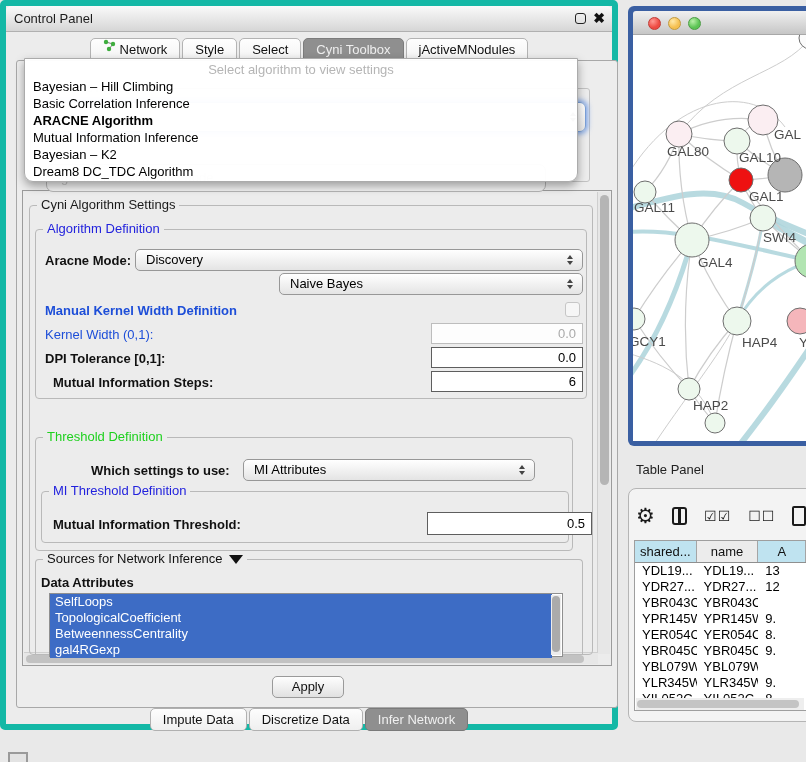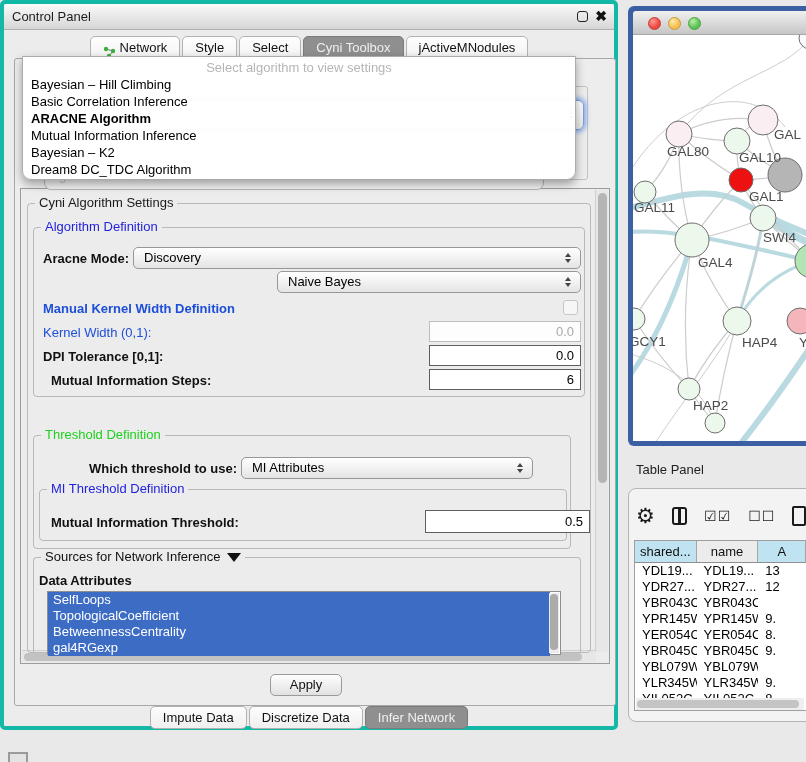--- a/index.html
+++ b/index.html
@@ -5,33 +5,33 @@
   * { box-sizing: border-box; margin: 0; padding: 0; }
   html,body { width:806px; height:762px; }
   body {
     position:relative; overflow:hidden; background:#e9e9e9;
     font-family:"Liberation Sans", sans-serif; font-size:13px; color:#1a1a1a;
   }
   .abs { position:absolute; }
 
   
   #cpanel { left:0; top:6; width:618px; height:730px; background:#ececec;
-            border:4px solid #14b8a6; border-radius:5px; }
+            border:6px solid #14b8a6; border-radius:5px; }
   #cp-titlebar { left:0; top:0; width:100%; height:26px;
     background:linear-gradient(#fafafa,#d6d6d6); border-bottom:1px solid #b0b0b0;
     border-radius:5px 5px 0 0; }
   #cp-title { left:8px; top:0; line-height:26px; color:#1c1c1c; }
   #cp-float { right:26px; top:7px; width:11px; height:11px; border:1.6px solid #222; border-radius:3px; }
   #cp-close { right:7px; top:4px; font-weight:bold; font-size:14px; color:#111; }
 
   
   #top-tabs { left:0; top:32px; width:100%; height:26px; display:flex; justify-content:center; }
   .tab { height:24px; line-height:22px; padding:0 12px; background:linear-gradient(#fefefe,#f3f3f3);
          border:1px solid #b3b3b3; border-radius:5px 5px 0 0; margin:0 1px; color:#111;
-         display:flex; align-items:flex-end; gap:4px; }
+         display:flex; align-items:flex-start; gap:4px; }
   .tab.sel { background:#8f8f8f; color:#efefef; border-color:#7c7c7c; }
 
   
   #content { left:10px; top:54px; width:602px; height:648px; border:1px solid #a8a8a8;
              background:#ededed; border-radius:3px; }
 
   
   #ghost-group { left:24px; top:82px; width:560px; height:94px; border:1px solid #c3c3c3; border-radius:3px; z-index:1;}
   #ghost-title { left:30px; top:74px; color:#cfcfcf; background:#ededed; padding:0 3px; z-index:1; }
   #ghost-combo { left:40px; top:96px; width:540px; height:30px; border:1px solid #7aa0d8; border-radius:6px;
@@ -220,21 +220,21 @@
     <span class="flabel" style="left:22px;top:160px;">DPI Tolerance [0,1]:</span>
     <input class="numfield" style="left: 408px; top: 156px; width: 152px; height: 21px;" value="0.0">
 
     <span class="flabel" style="left:22px;top:184px;padding-left:8px;">Mutual Information Steps:</span>
     <input class="numfield" style="left: 408px; top: 180px; width: 152px; height: 21px;" value="6">
 
 
     <div class="groupbox" style="left:12px;top:246px;width:538px;height:114px;"></div>
     <span class="grouptitle green-title" style="left:20px;top:239px;">Threshold Definition</span>
 
-    <span class="flabel" style="left:68px;top:272px;">Which threshold to use:</span>
+    <span class="flabel" style="left:68px;top:272px;">Which settings to use:</span>
     <div class="combo" style="left:220px;top:268px;width:292px;height:22px;">
       <span>MI Attributes</span>
       <span class="spin"></span>
     </div>
 
     <div class="groupbox" style="left:18px;top:300px;width:528px;height:52px;"></div>
     <span class="grouptitle blue-title" style="left:26px;top:293px;">MI Threshold Definition</span>
     <span class="flabel" style="left:30px;top:326px;">Mutual Information Threshold:</span>
     <input class="numfield" style="left: 404px; top: 321px; width: 165px; height: 23px;" value="0.5">
 

